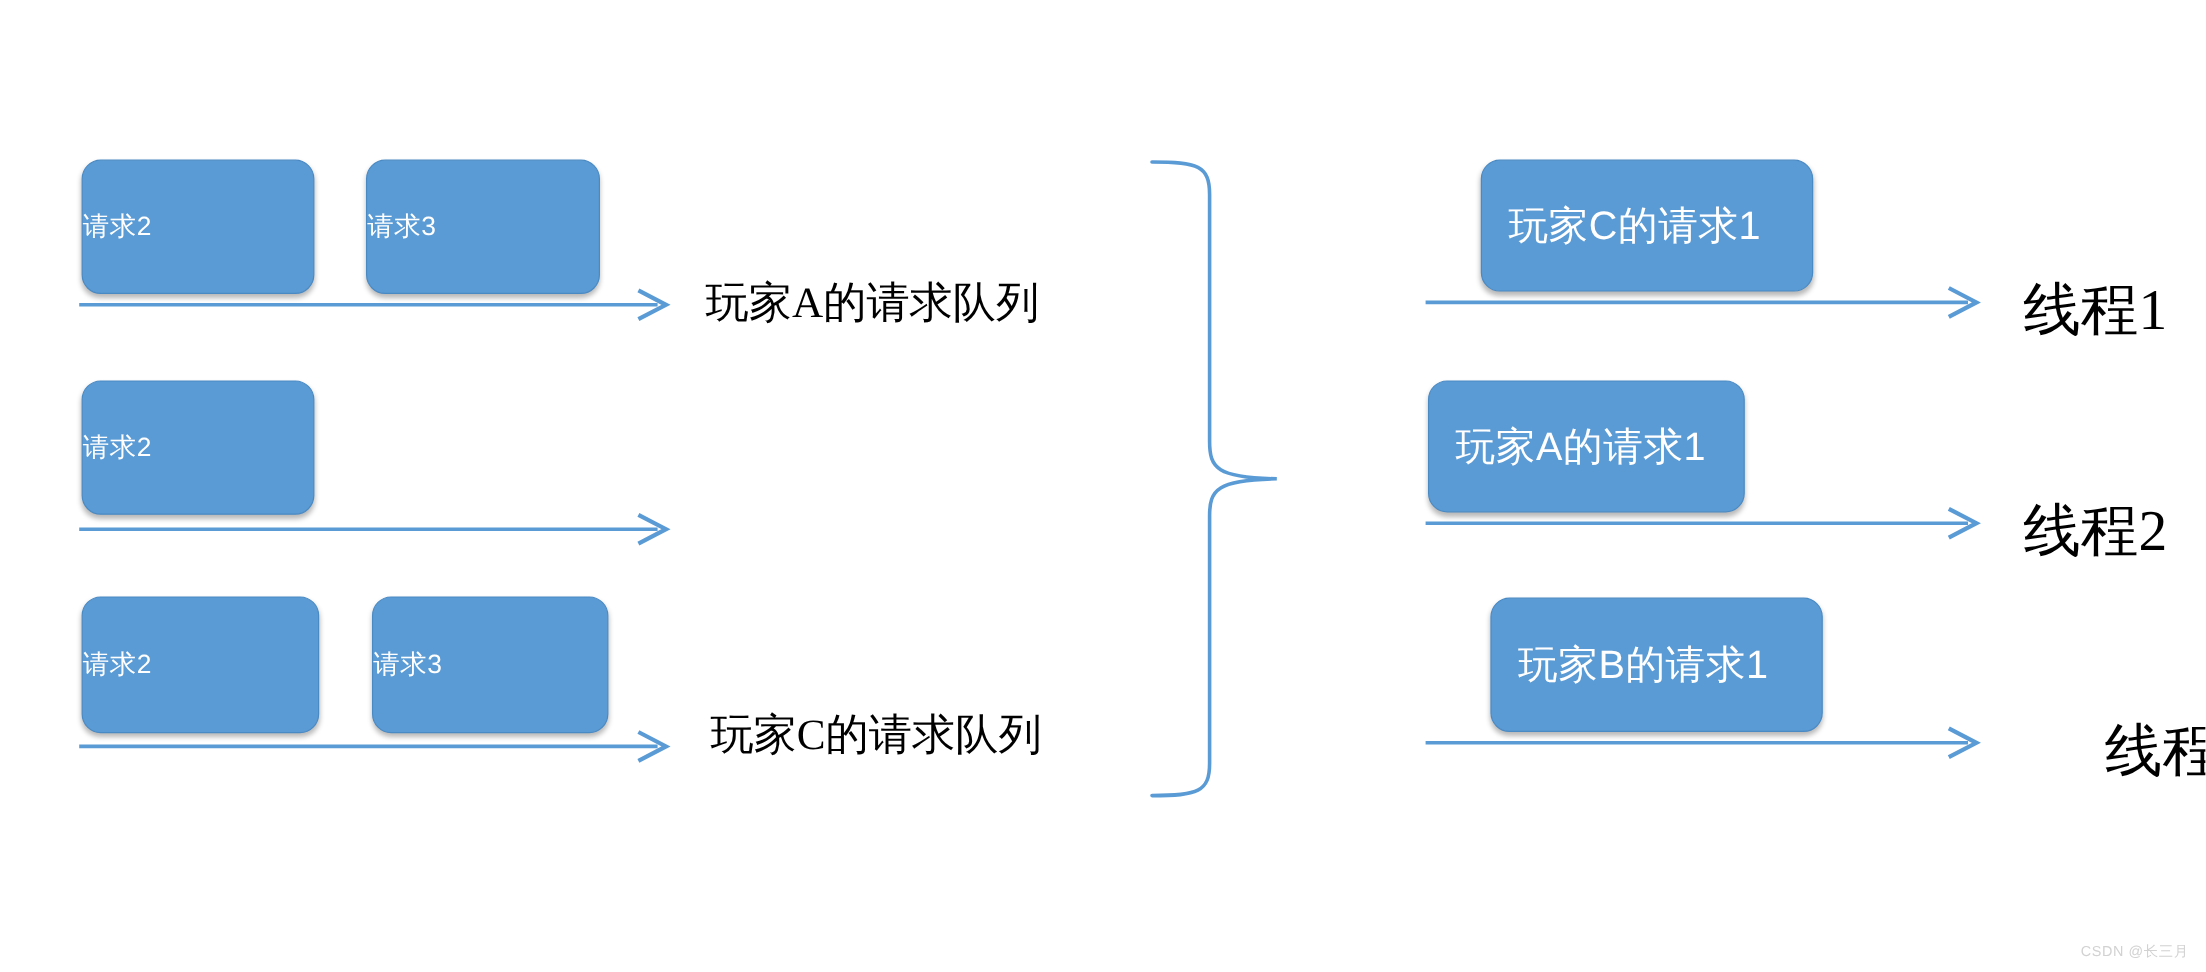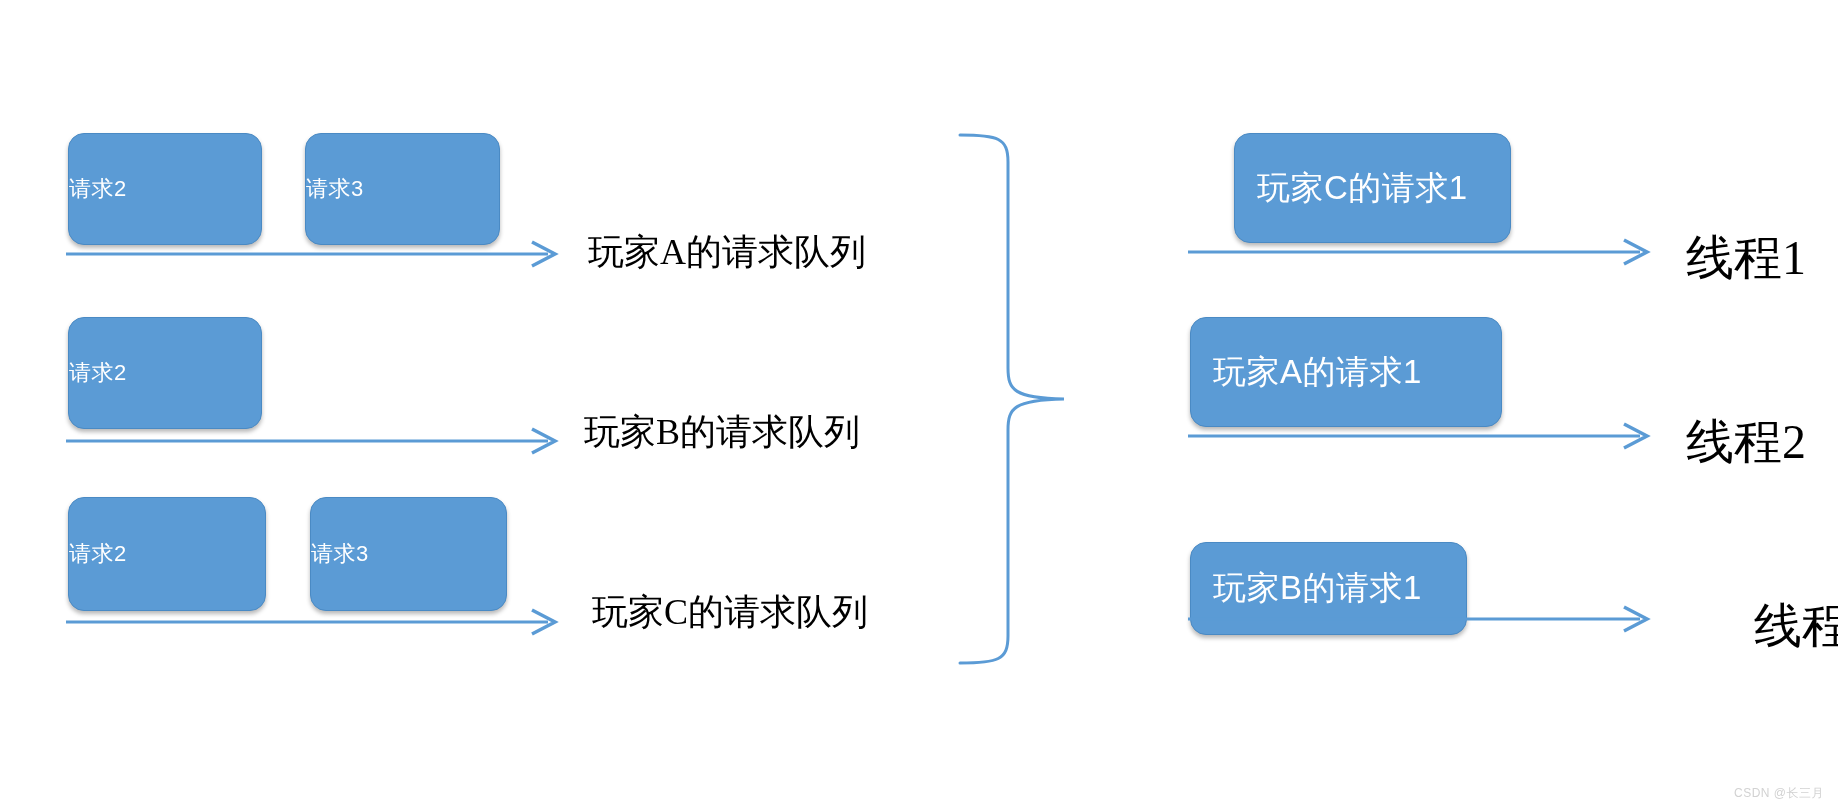--- a/index.html
+++ b/index.html
@@ -92,21 +92,20 @@
   </div>
   <div class="label" style="left:588px; top:228px;">玩家A的请求队列</div>
 
   <div class="box" style="left:68px; top:317px; width:194px; height:112px;">请求2</div>
   <div class="arrow" style="left:66px; top:427px; width:500px;">
     <svg width="500" height="28" viewBox="0 0 500 28">
       <line x1="0" y1="14" x2="482" y2="14" stroke="#5b9bd5" stroke-width="3"></line>
       <polyline points="466,2 489,14 466,26" fill="none" stroke="#5b9bd5" stroke-width="3.5"></polyline>
     </svg>
   </div>
-  <div class="label" style="left:584px; top:408px;">玩家B的请求队列</div>
 
   <div class="box" style="left:68px; top:497px; width:198px; height:114px;">请求2</div>
   <div class="box" style="left:310px; top:497px; width:197px; height:114px;">请求3</div>
   <div class="arrow" style="left:66px; top:608px; width:500px;">
     <svg width="500" height="28" viewBox="0 0 500 28">
       <line x1="0" y1="14" x2="482" y2="14" stroke="#5b9bd5" stroke-width="3"></line>
       <polyline points="466,2 489,14 466,26" fill="none" stroke="#5b9bd5" stroke-width="3.5"></polyline>
     </svg>
   </div>
   <div class="label" style="left:592px; top:588px;">玩家C的请求队列</div>
@@ -125,30 +124,30 @@
 
   <div class="box wide" style="left:1190px; top:133px; width:277px; height:110px;margin-left:44px;">玩家C的请求1</div>
   <div class="arrow" style="left:1188px; top:238px; width:470px;">
     <svg width="470" height="28" viewBox="0 0 470 28">
       <line x1="0" y1="14" x2="452" y2="14" stroke="#5b9bd5" stroke-width="3"></line>
       <polyline points="436,2 459,14 436,26" fill="none" stroke="#5b9bd5" stroke-width="3.5"></polyline>
     </svg>
   </div>
   <div class="label thread" style="left:1686px; top:226px;">线程1</div>
 
-  <div class="box wide" style="left:1190px; top:317px; width:312px; height:110px;">玩家A的请求1</div>
+  <div class="box wide" style="left:1190px; top:317px; width:264px; height:110px;">玩家A的请求1</div>
   <div class="arrow" style="left:1188px; top:422px; width:470px;">
     <svg width="470" height="28" viewBox="0 0 470 28">
       <line x1="0" y1="14" x2="452" y2="14" stroke="#5b9bd5" stroke-width="3"></line>
       <polyline points="436,2 459,14 436,26" fill="none" stroke="#5b9bd5" stroke-width="3.5"></polyline>
     </svg>
   </div>
   <div class="label thread" style="left:1686px; top:410px;">线程2</div>
 
-  <div class="box wide" style="left:1190px; top:498px; width:277px; height:93px;margin-top:44px;">玩家B的请求1</div>
+  <div class="box wide" style="left:1242px; top:498px; width:277px; height:112px;">玩家B的请求1</div>
   <div class="arrow" style="left:1188px; top:605px; width:470px;">
     <svg width="470" height="28" viewBox="0 0 470 28">
       <line x1="0" y1="14" x2="452" y2="14" stroke="#5b9bd5" stroke-width="3"></line>
       <polyline points="436,2 459,14 436,26" fill="none" stroke="#5b9bd5" stroke-width="3.5"></polyline>
     </svg>
   </div>
   <div class="label thread" style="left:1754px; top:594px;">线程3</div>
 
   <div class="watermark">CSDN @长三月</div>
 

